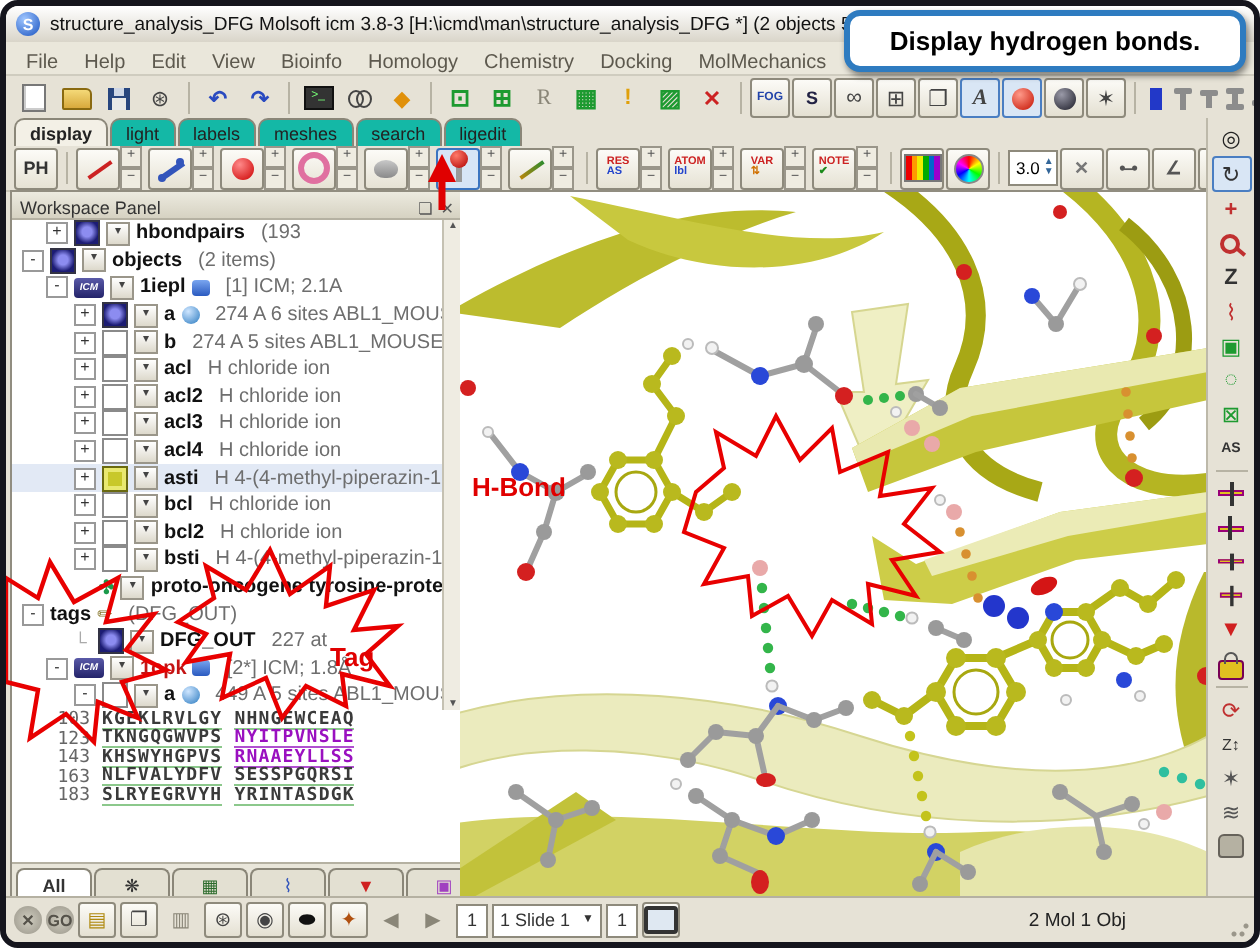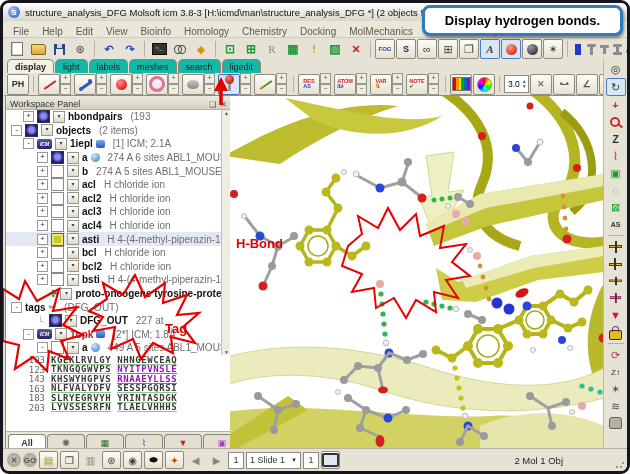--- a/index.html
+++ b/index.html
@@ -542,25 +542,20 @@
         <div class="srow">
           <span class="snum">163</span>
           <span class="sseq">NLFVALYDFV</span>
           <span class="sseq">SESSPGQRSI</span>
         </div>
         <div class="srow">
           <span class="snum">183</span>
           <span class="sseq">SLRYEGRVYH</span>
           <span class="sseq">YRINTASDGK</span>
         </div>
-        <div class="srow">
-          <span class="snum">203</span>
-          <span class="sseq">LYVSSESRFN</span>
-          <span class="sseq">TLAELVHHHS</span>
-        </div>
       </div>
     <div class="wtabs">
       <span class="wtab active">All</span>
       <span class="wtab">
           <span class="ticon" style="color:#333">❋</span>
         </span>
       <span class="wtab">
           <span class="ticon" style="color:#2a6a2a">▦</span>
         </span>
       <span class="wtab">

